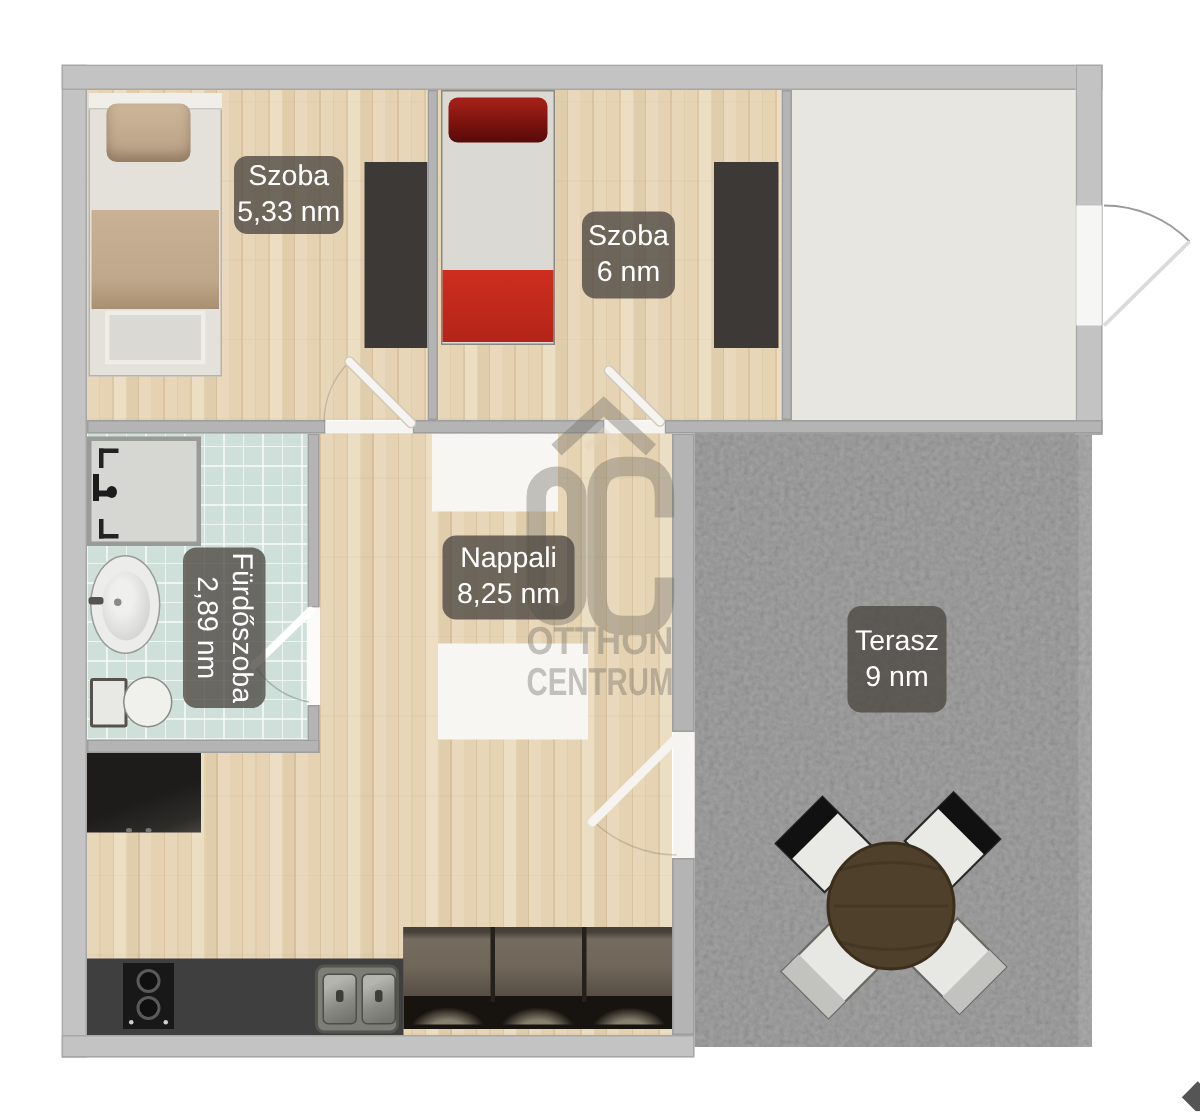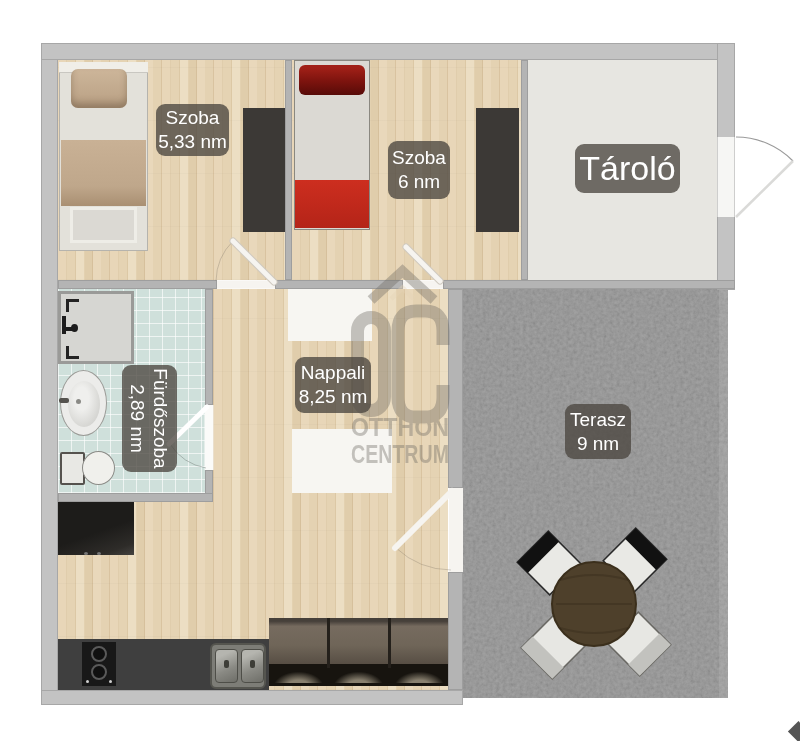--- a/index.html
+++ b/index.html
@@ -213,22 +213,21 @@
 
     <g transform="rotate(45 798.5 731.5)">
       <rect x="791" y="724" width="15" height="15" fill="#555"></rect>
     </g>
   </svg>
 
   <div class="lbl" style="left:156px;top:104px;width:73px;height:52px;">Szoba<br>5,33 nm</div>
 
   <div class="lbl" style="left:388px;top:141px;width:62px;height:58px;">Szoba<br>6 nm</div>
 
-  <div class="lbl" style="left:575px;top:144px;width:105px;height:49px;font-size:34px;line-height:37px;">Tároló</div>
-
-  <div class="lbl" style="left:295px;top:357px;width:76px;height:56px;">Nappali<br>8,25 nm</div>
-
-  <div class="lbl" style="left:565px;top:404px;width:66px;height:55px;">Terasz<br>9 nm</div>
+
+  <div class="lbl" style="left:295px;top:357px;width:88px;height:56px;">Nappali<br>8,25 nm</div>
+
+  <div class="lbl" style="left:565px;top:404px;width:66px;height:71px;">Terasz<br>9 nm</div>
 
 
   <div class="lbl" style="left:96px;top:391px;width:107px;height:55px;font-size:19px;line-height:23px;transform:rotate(90deg);">Fürdőszoba<br>2,89 nm</div>
 
 </div>
 
 </body></html>

